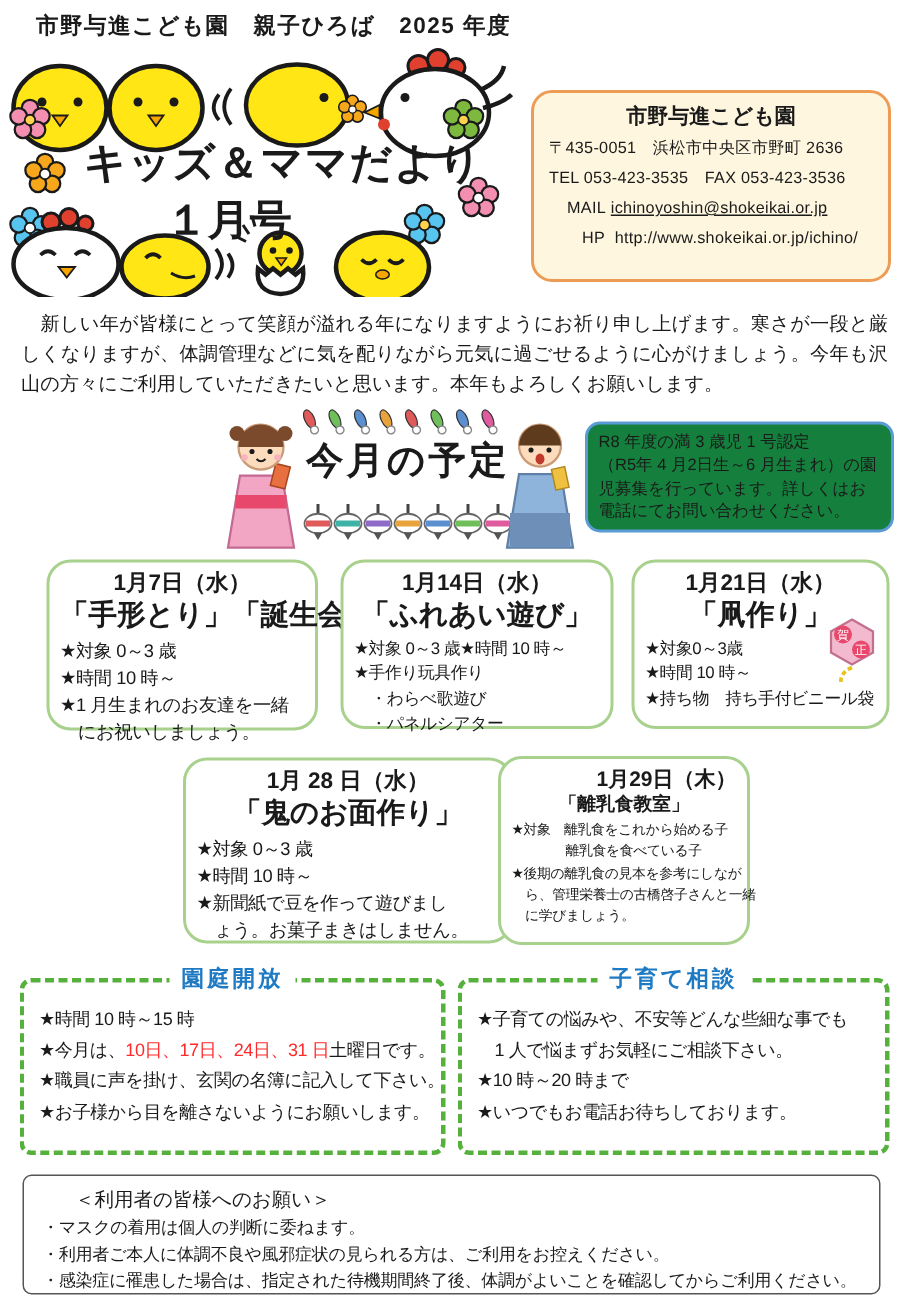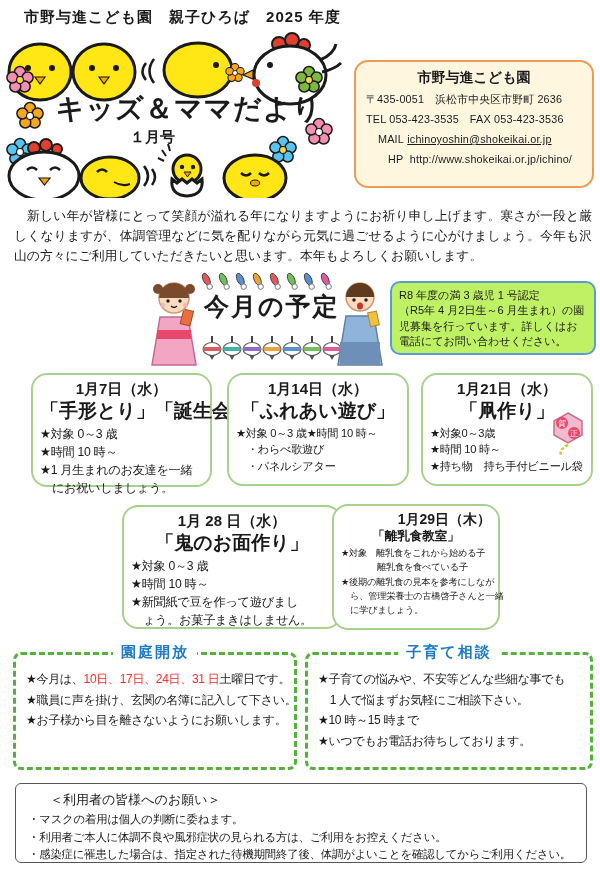--- a/index.html
+++ b/index.html
@@ -5,37 +5,37 @@
   html,body{margin:0;padding:0;background:#fff;}
   .page{position:relative;width:600px;height:869px;background:#fff;overflow:hidden;
         font-family:"Liberation Sans","DejaVu Sans",sans-serif;color:#1a1a1a;}
   .abs{position:absolute;}
   .pre{white-space:pre;}
 
   .header-line{left:24px;top:8px;font-size:15px;font-weight:bold;letter-spacing:1px;}
 
   .banner-title{left:30px;top:90px;width:292px;text-align:right;font-size:28px;
                 font-weight:900;letter-spacing:1px;}
-  .banner-issue{left:40px;top:128px;width:225px;text-align:center;font-size:15px;font-weight:900;}
+  .banner-issue{left:40px;top:128px;width:225px;text-align:center;font-size:28px;font-weight:900;}
 
   .contact{left:354px;top:60px;width:240px;height:128px;box-sizing:border-box;
            border:2.5px solid var(--contact-border);border-radius:14px;background:var(--contact-bg);
            padding:7px 10px;}
   .contact .c-name{text-align:center;font-size:14px;font-weight:bold;margin-bottom:3px;}
   .contact .c-line{font-size:10.8px;line-height:1.85;letter-spacing:0.2px;}
   .contact .ind1{padding-left:12px;}
   .contact .ind2{padding-left:22px;}
   .contact .link{text-decoration:underline;}
 
   .greeting{left:14px;top:206px;width:578px;font-size:12.8px;line-height:1.55;text-align:justify;}
 
   .sched-title{left:204px;top:290px;width:150px;font-size:25px;font-weight:900;letter-spacing:2px;}
 
   .recruit{left:390px;top:281px;width:206px;height:74px;box-sizing:border-box;
-           border:2px solid var(--notice-border);border-radius:10px;background:#bef264;
+           border:2px solid var(--notice-border);border-radius:10px;background:#15803d;
            padding:5px 7px;font-size:11px;line-height:1.4;}
 
   .ev{box-sizing:border-box;border:2px solid var(--event-border);border-radius:16px;background:#fff;
       padding:5px 7px;}
   .ev-date{text-align:center;font-weight:800;font-size:15px;line-height:1.25;}
   .ev-title{text-align:center;font-weight:800;font-size:19px;line-height:1.25;margin-bottom:2px;}
   .ev-line{font-size:12.2px;line-height:1.5;letter-spacing:-0.3px;}
   .ev.tight .ev-line{font-size:11.2px;}
   .ev.small .ev-date{font-size:14px;text-align:right;}
   .ev.small .ev-title{font-size:12.5px;}
@@ -329,20 +329,21 @@
     <div class="ev-line pre">★対象 0～3 歳</div>
     <div class="ev-line pre">★時間 10 時～</div>
     <div class="ev-line pre">★1 月生まれのお友達を一緒</div>
     <div class="ev-line pre">　にお祝いしましょう。</div>
   </div>
 
   <div class="abs ev tight" style="left:227px;top:373px;width:182px;height:113px;">
     <div class="ev-date pre">1月14日（水）</div>
     <div class="ev-title pre">「ふれあい遊び」</div>
     <div class="ev-line pre">★対象 0～3 歳★時間 10 時～</div>
+    <div class="ev-line pre">★手作り玩具作り</div>
     <div class="ev-line pre">　・わらべ歌遊び</div>
     <div class="ev-line pre">　・パネルシアター</div>
   </div>
 
   <div class="abs ev tight" style="left:421px;top:373px;width:172px;height:113px;">
     <div class="ev-date pre">1月21日（水）</div>
     <div class="ev-title pre">「凧作り」</div>
     <div class="ev-line pre">★対象0～3歳</div>
     <div class="ev-line pre">★時間 10 時～</div>
     <div class="ev-line pre">★持ち物　持ち手付ビニール袋</div>
@@ -370,30 +371,31 @@
     <div class="ev-title pre">「離乳食教室」</div>
     <div class="ev-line pre">★対象　離乳食をこれから始める子</div>
     <div class="ev-line pre">　　　　離乳食を食べている子</div>
     <div class="ev-line pre">★後期の離乳食の見本を参考にしなが</div>
     <div class="ev-line pre">　ら、管理栄養士の古橋啓子さんと一緒</div>
     <div class="ev-line pre">　に学びましょう。</div>
   </div>
 
   <div class="abs deco-box" style="left:13px;top:652px;width:284px;height:118px;">
     <div class="deco-title">園庭開放</div>
+    <div class="deco-line pre">★時間 10 時～15 時</div>
     <div class="deco-line pre"><span>★今月は、</span><span class="red">10日、17日、24日、31 日</span><span>土曜日です。</span></div>
     <div class="deco-line pre">★職員に声を掛け、玄関の名簿に記入して下さい。</div>
     <div class="deco-line pre">★お子様から目を離さないようにお願いします。</div>
   </div>
 
   <div class="abs deco-box" style="left:305px;top:652px;width:288px;height:118px;">
     <div class="deco-title">子育て相談</div>
     <div class="deco-line pre">★子育ての悩みや、不安等どんな些細な事でも</div>
     <div class="deco-line pre">　1 人で悩まずお気軽にご相談下さい。</div>
-    <div class="deco-line pre">★10 時～15 時まで</div>
+    <div class="deco-line pre">★10 時～20 時まで</div>
     <div class="deco-line pre">★いつでもお電話お待ちしております。</div>
   </div>
 
   <div class="abs notice">
     <div class="n-title pre">＜利用者の皆様へのお願い＞</div>
     <div class="n-line pre">・マスクの着用は個人の判断に委ねます。</div>
     <div class="n-line pre">・利用者ご本人に体調不良や風邪症状の見られる方は、ご利用をお控えください。</div>
     <div class="n-line pre">・感染症に罹患した場合は、指定された待機期間終了後、体調がよいことを確認してからご利用ください。</div>
   </div>
 

